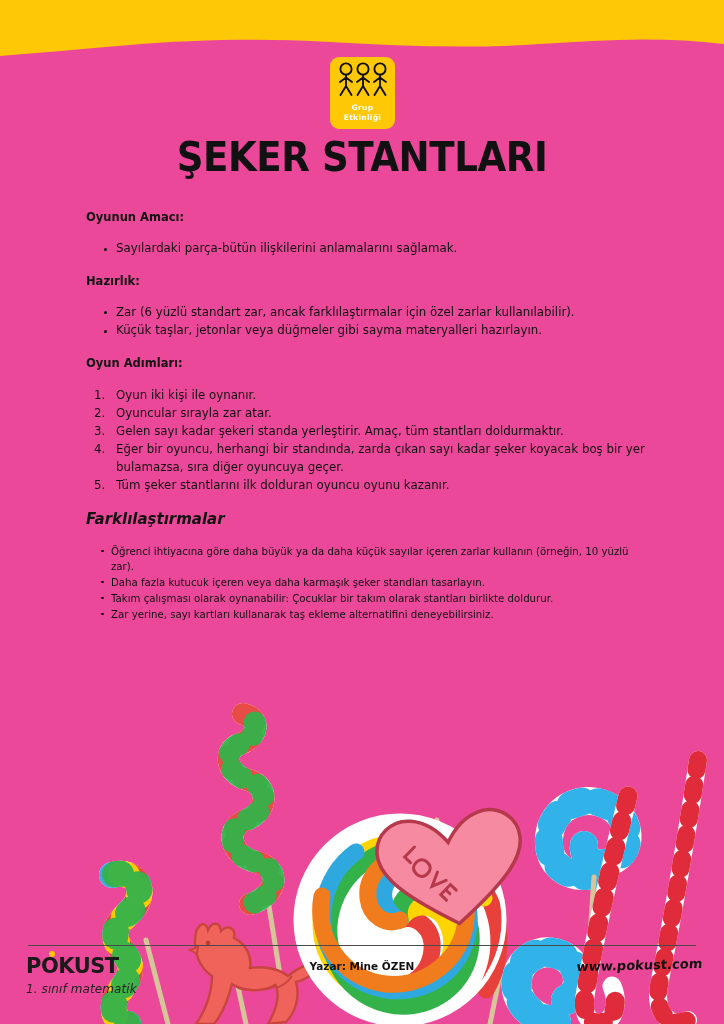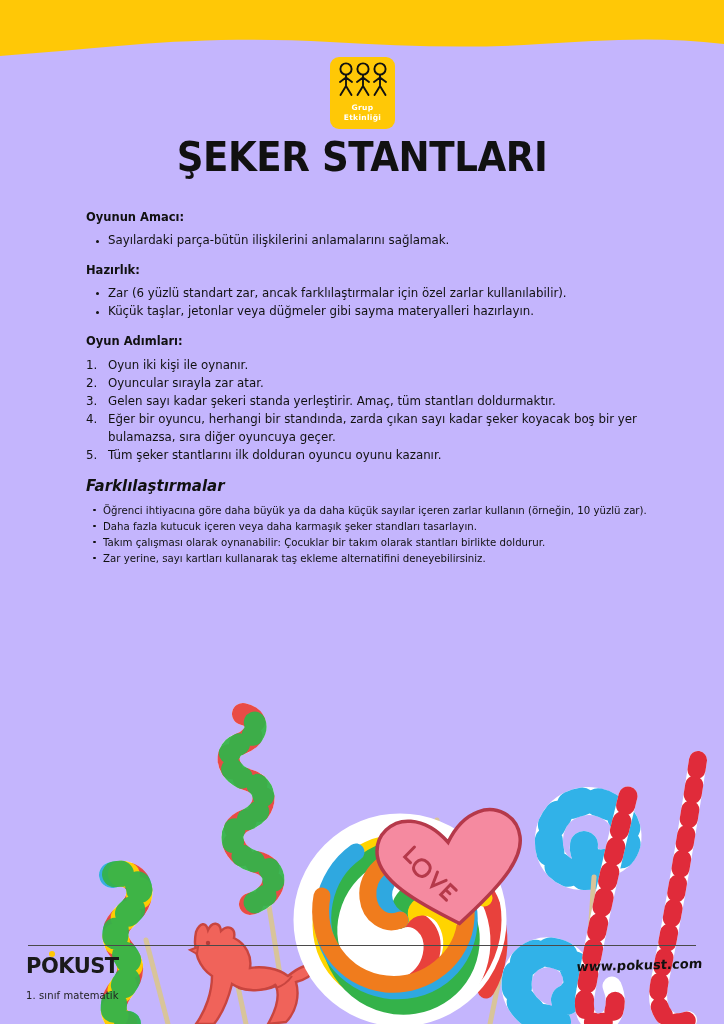--- a/index.html
+++ b/index.html
@@ -3,21 +3,21 @@
 <meta charset="utf-8">
 <style>
   html,body{margin:0;padding:0;}
   body{
     width:724px;height:1024px;
     background:#ffffff;
     font-family:"Liberation Sans", sans-serif;
     overflow:hidden;
     position:relative;
   }
-  .page{position:absolute;inset:0;background:#c4b5fd;overflow:hidden;padding-left:39px;}
+  .page{position:absolute;inset:0;background:#ec4899;overflow:hidden;padding-left:39px;}
 
   
   .topband{position:absolute;left:0;top:0;width:724px;height:60px;}
   .topband svg{display:block;width:724px;height:60px;}
 
   
   .badge{
     position:absolute;left:330px;top:57px;width:65px;height:72px;
     background:#FFC806;border-radius:9px;
     display:flex;flex-direction:column;align-items:center;justify-content:flex-start;
@@ -40,21 +40,21 @@
 
   
   .content{position:absolute;left:70px;top:210px;width:600px;}
   .sect{margin-bottom:13px;}
   .sect h3{
     margin:0 0 3px 16px;font-size:11.5px;font-weight:bold;color:#111;
     font-family:"DejaVu Sans", sans-serif;
   }
   .sect h3.italic{font-style:italic;font-size:15px;margin-bottom:2px;}
 
-  ul.b, ol.b{margin:8px;padding:0;list-style:none;}
+  ul.b, ol.b{margin:16px;padding:0;list-style:none;}
   ul.b > li{
     position:relative;padding-left:30px;font-size:11.8px;line-height:17.5px;
     color:#111;margin-bottom:1px;
     font-family:"DejaVu Sans", sans-serif;
   }
   ul.b > li:before{
     content:"";position:absolute;left:18px;top:7.5px;
     width:3px;height:3px;border-radius:50%;background:#111;
   }
   ol.b{counter-reset:li;}
@@ -79,22 +79,23 @@
   .logo{position:absolute;left:26px;top:955px;width:140px;}
   .logo .word{
     position:relative;font-family:"DejaVu Sans", sans-serif;font-weight:bold;
     font-size:21px;letter-spacing:-0.5px;color:#1a1a1a;line-height:23px;
   }
   .logo .dot{
     position:absolute;left:22.5px;top:-4px;width:6px;height:6px;border-radius:50%;
     background:#FFC806;
   }
   .logo .sub{
-    font-family:"DejaVu Sans", sans-serif;font-size:10px;color:#222;margin-top:12px;
+    font-family:"DejaVu Sans", sans-serif;font-size:12px;color:#222;margin-top:4px;
     letter-spacing:.1px;
+    font-style:italic;
   }
   .author{
     position:absolute;left:0;top:960px;width:724px;text-align:center;
     font-family:"DejaVu Sans", sans-serif;font-weight:bold;font-size:10.5px;color:#111;
   }
   .site{
     position:absolute;right:22px;top:956px;
     font-family:"DejaVu Sans", sans-serif;font-weight:bold;font-size:13px;color:#111;
     transform:skewX(-6deg) rotate(-1.5deg);transform-origin:right center;
   }
@@ -273,16 +274,17 @@
   <div class="frule"></div>
 
   <div class="logo">
     <div class="word">
       <span>POKUST</span>
       <span class="dot"></span>
     </div>
     <div class="sub">1. sınıf matematik</div>
   </div>
 
+  <div class="author">Yazar: Mine ÖZEN</div>
 
   <div class="site">www.pokust.com</div>
 
 </div>
 
 </body></html>

